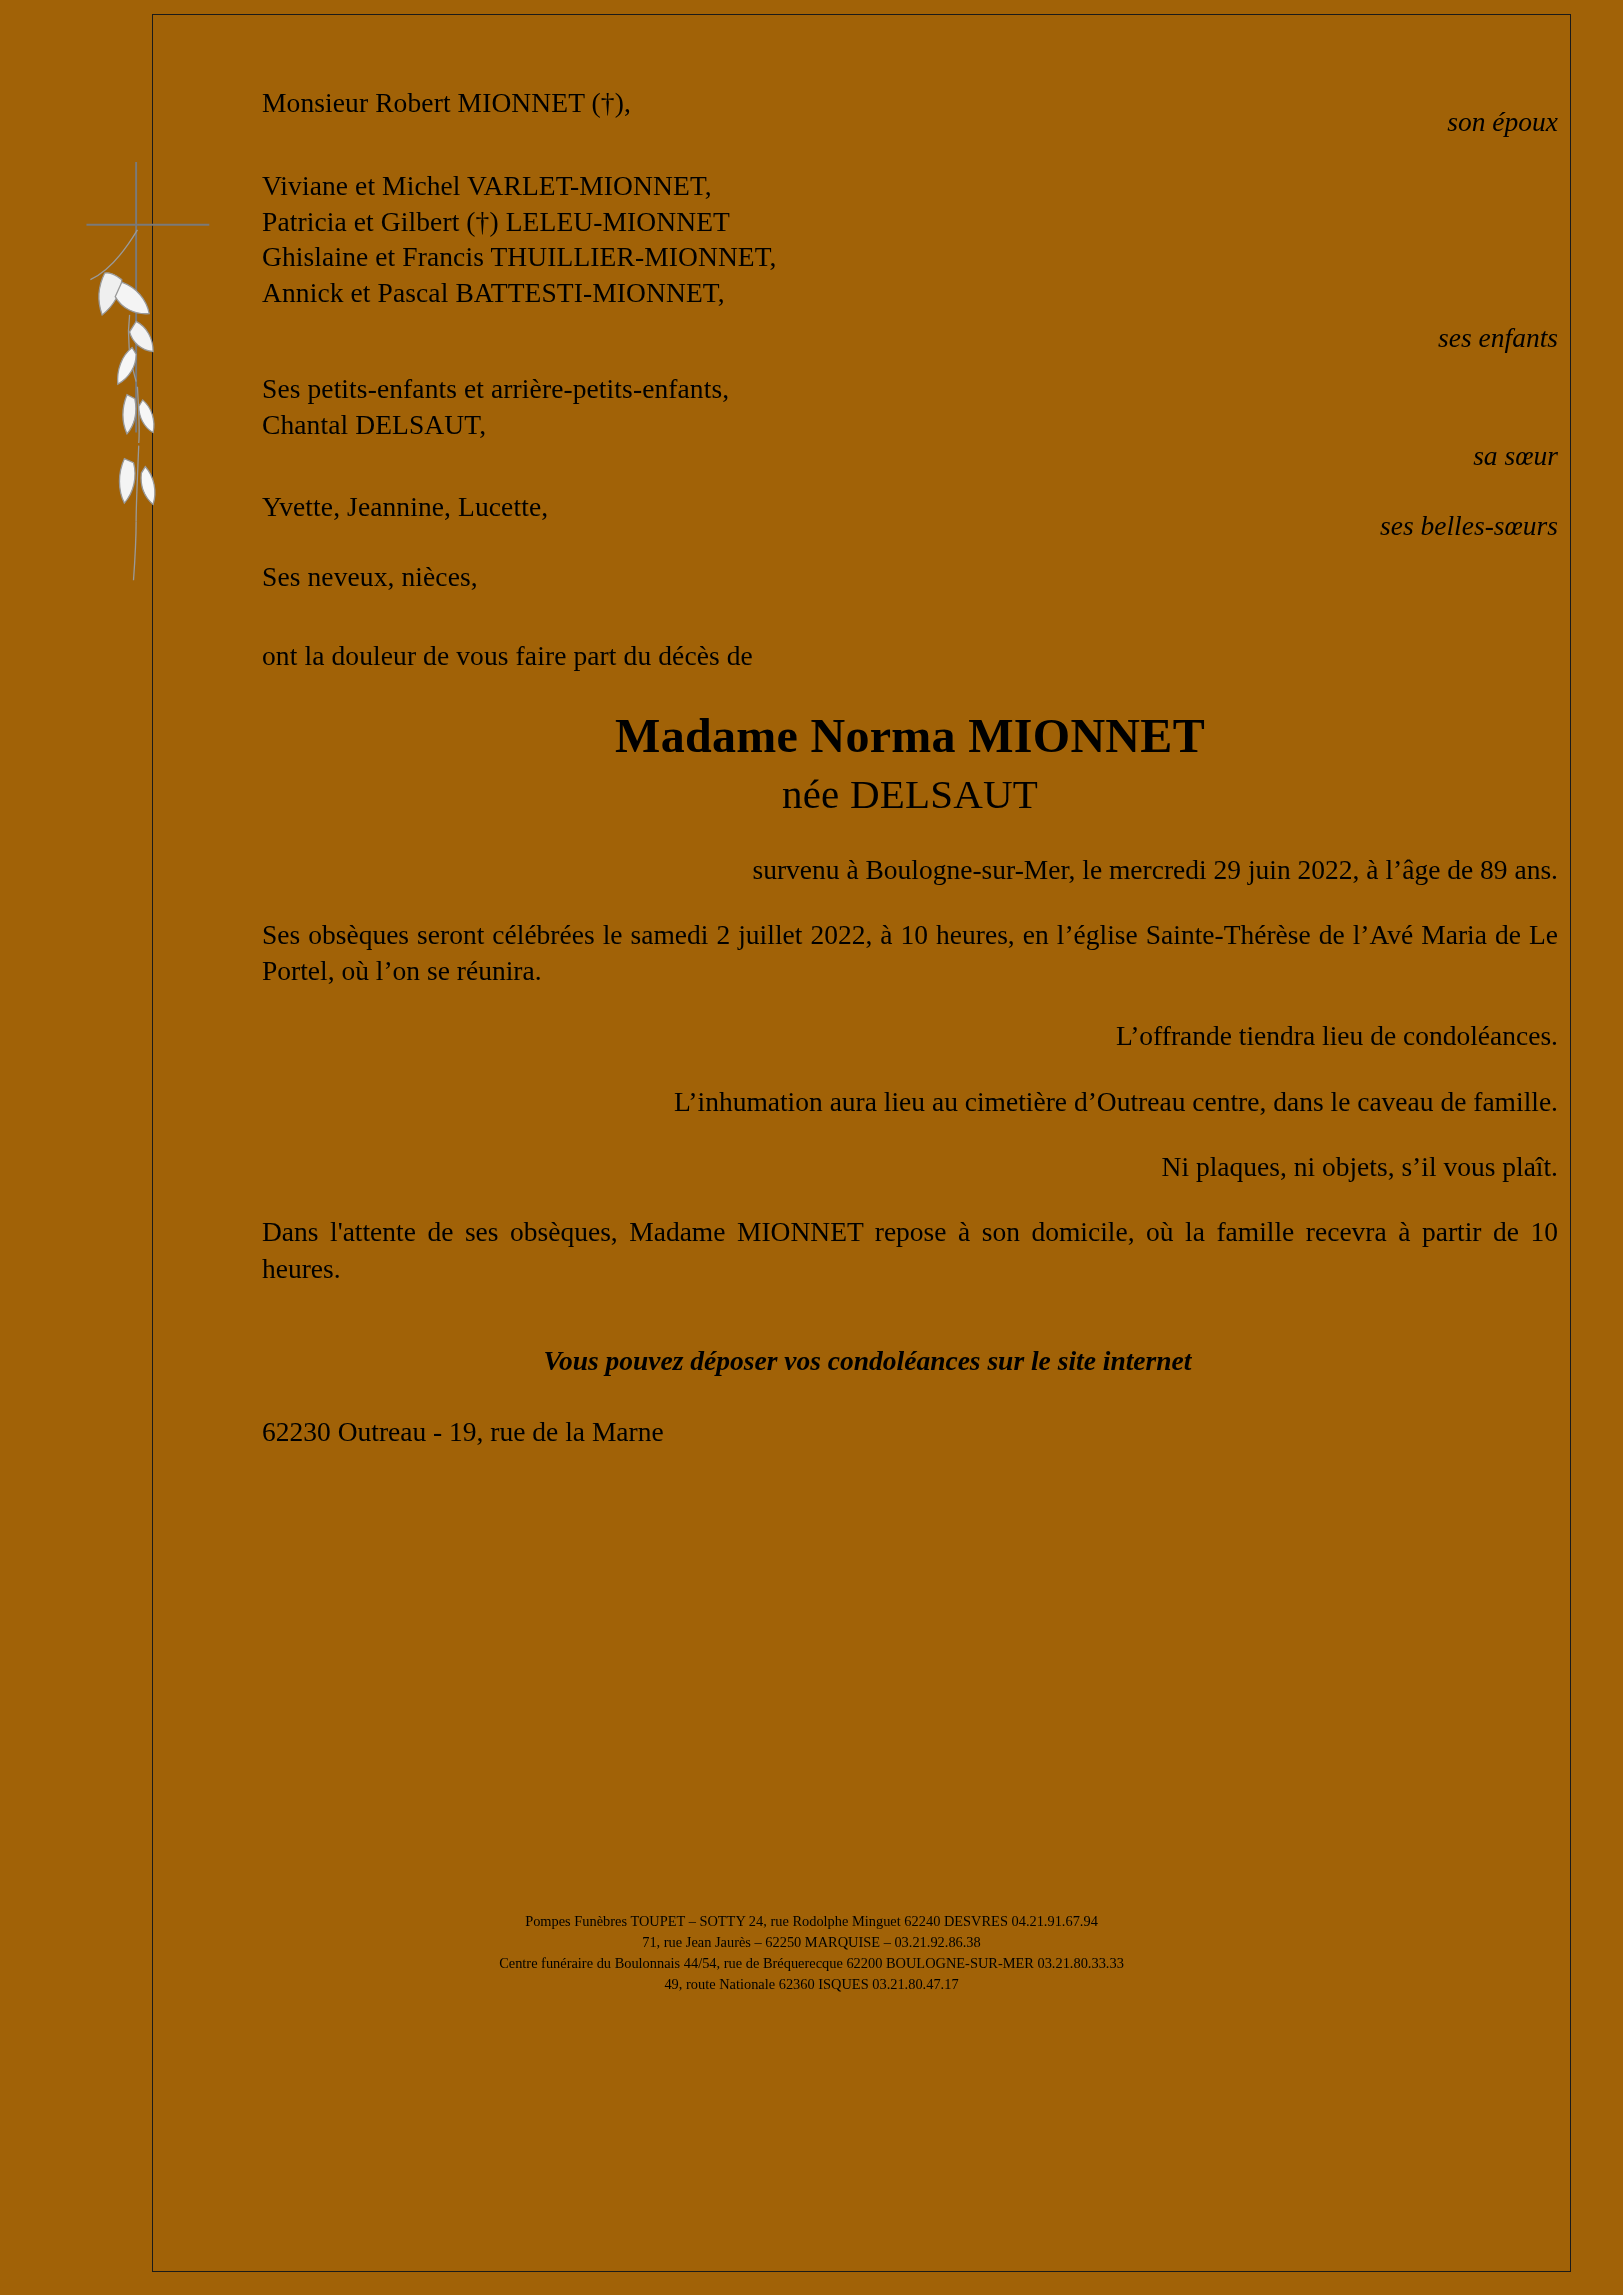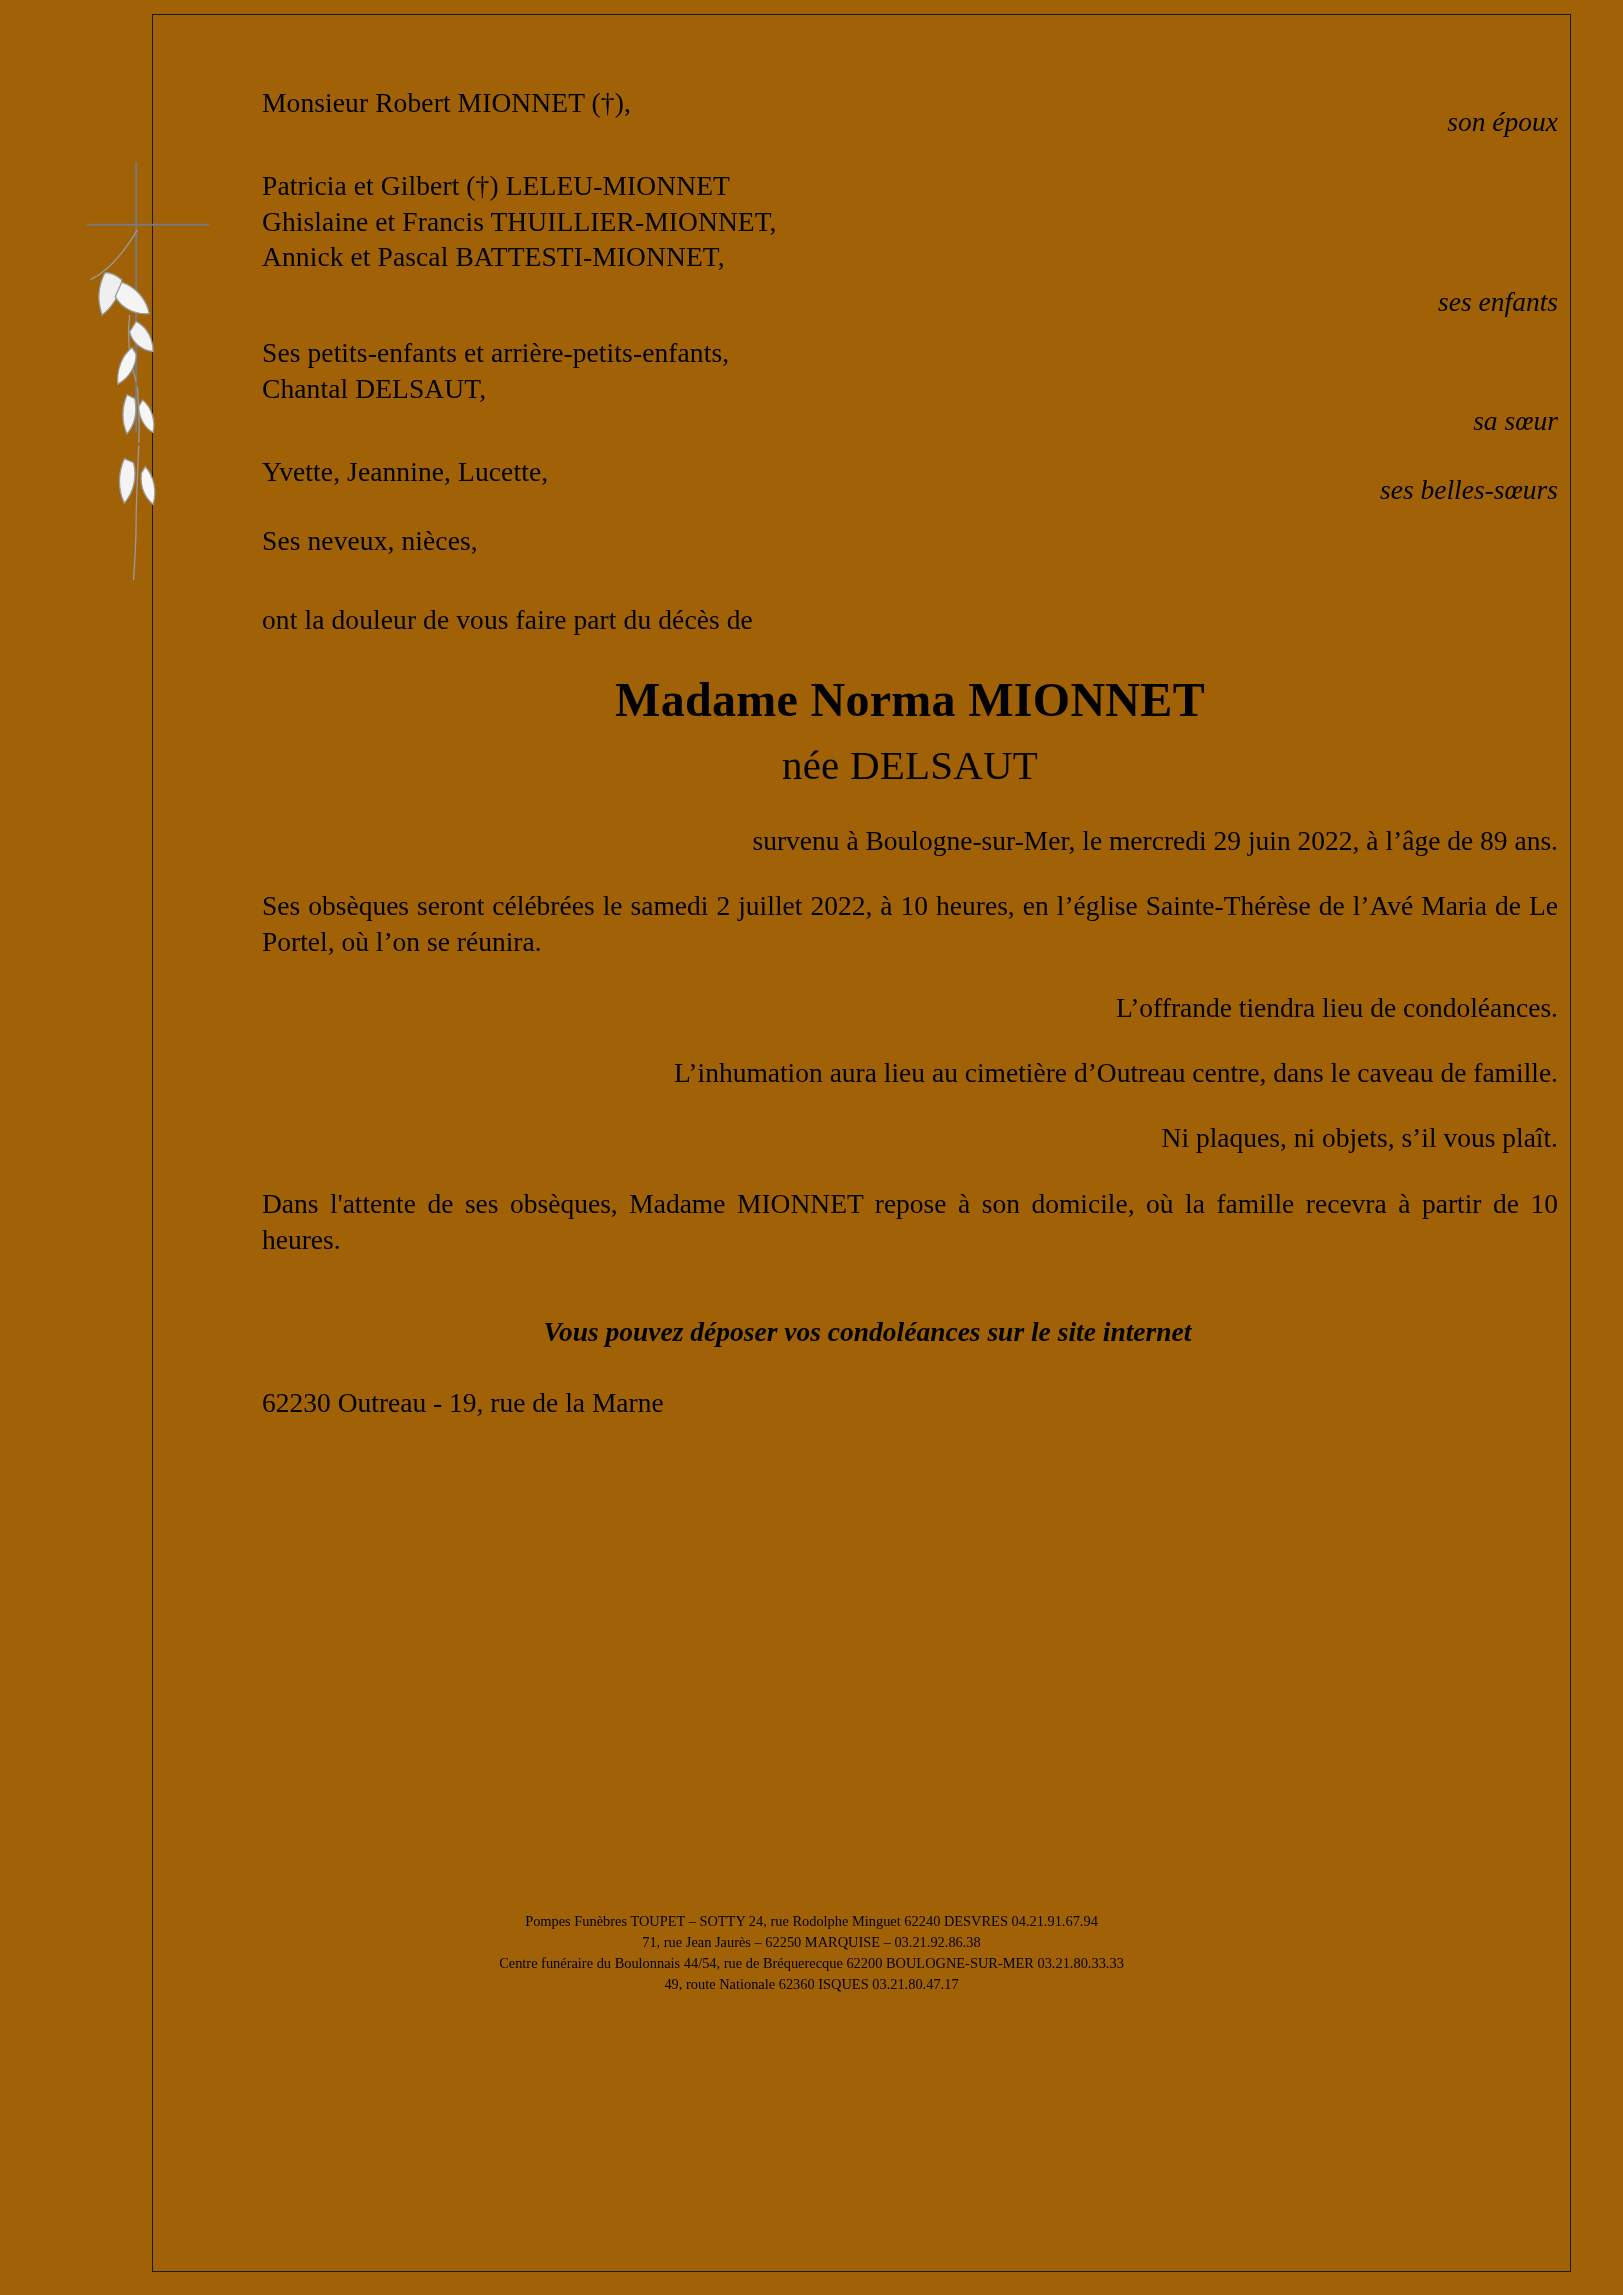--- a/index.html
+++ b/index.html
@@ -75,21 +75,21 @@
   .deceased-name {
     text-align: center;
     font-weight: bold;
     font-size: 48px;
     letter-spacing: 0.3px;
     margin-top: 34px;
   }
   .deceased-née {
     text-align: center;
     font-size: 41px;
-    margin-top: 14px;
+    margin-top: 7px;
     letter-spacing: 0.2px;
   }
 
   .para {
     font-size: 27.5px;
     line-height: 1.32;
     text-align: justify;
     text-justify: inter-word;
     margin-top: 29px;
   }
@@ -159,20 +159,21 @@
 
     <div class="row">
       <div class="line">Monsieur Robert MIONNET (†),</div>
       <div class="gap-sm"></div>
       <div class="relation">son époux</div>
     </div>
 
     <div class="gap-md"></div>
 
     <div class="row">
+      <div class="line">Viviane et Michel VARLET-MIONNET,</div>
       <div class="line">Patricia et Gilbert (†) LELEU-MIONNET</div>
       <div class="line">Ghislaine et Francis THUILLIER-MIONNET,</div>
       <div class="line">Annick et Pascal BATTESTI-MIONNET,</div>
       <div class="gap-lg"></div>
       <div class="relation">ses enfants</div>
     </div>
 
     <div class="gap-sm"></div>
 
     <div class="row">

